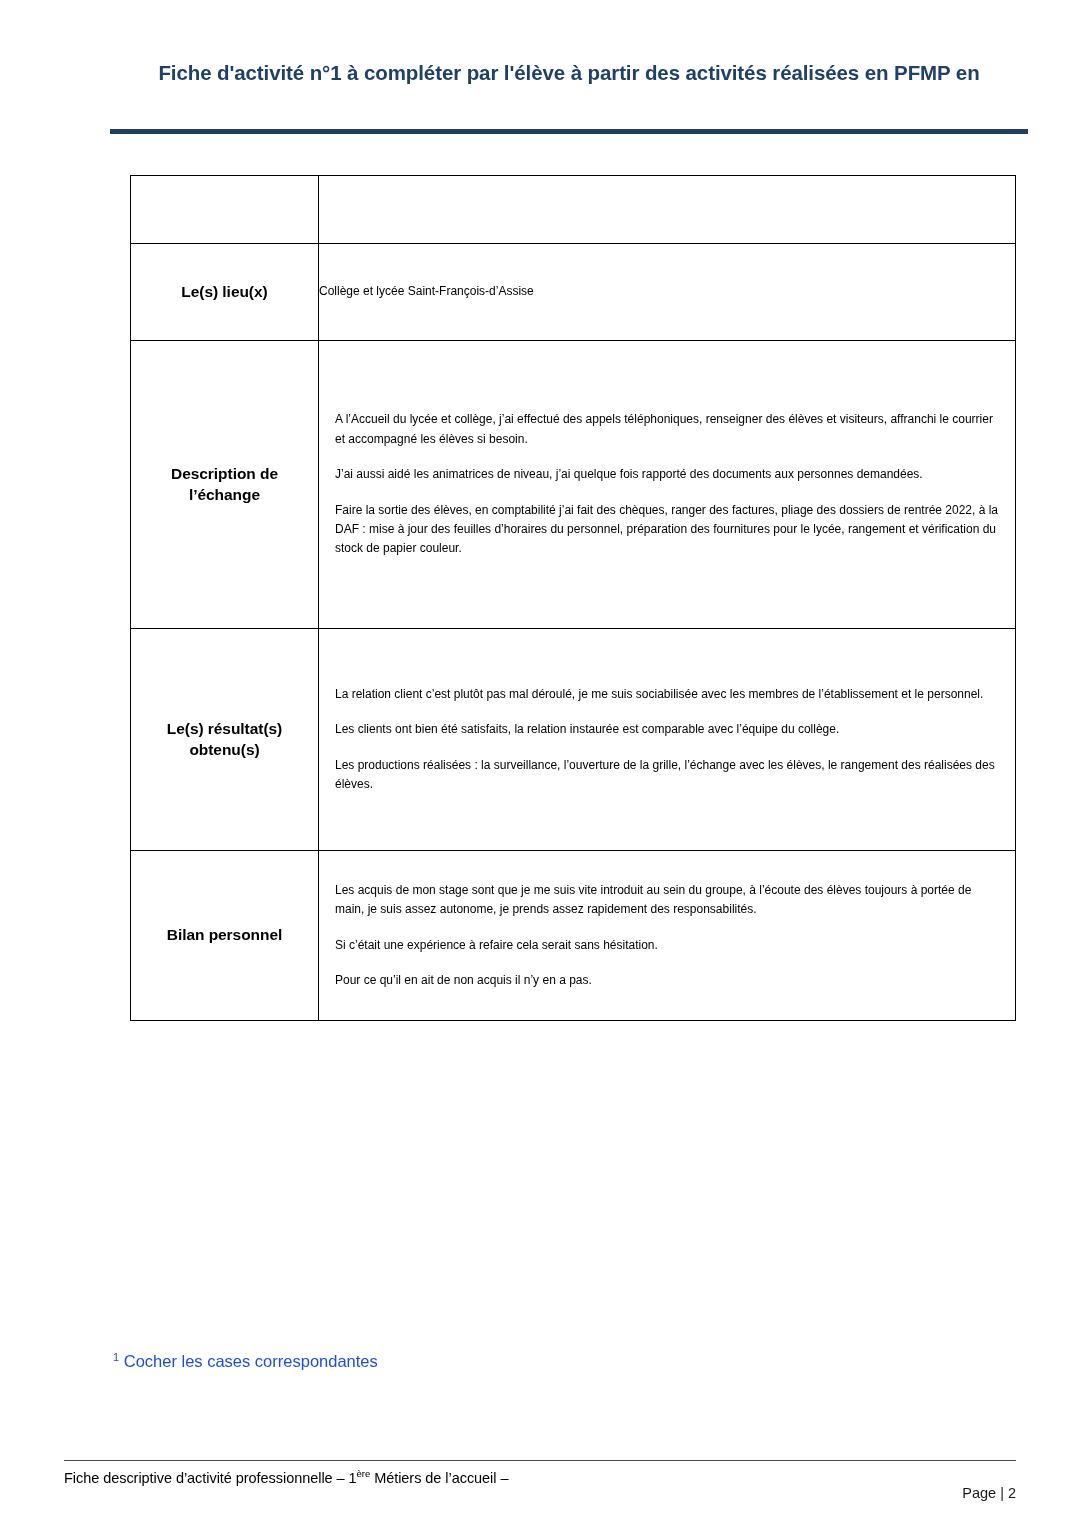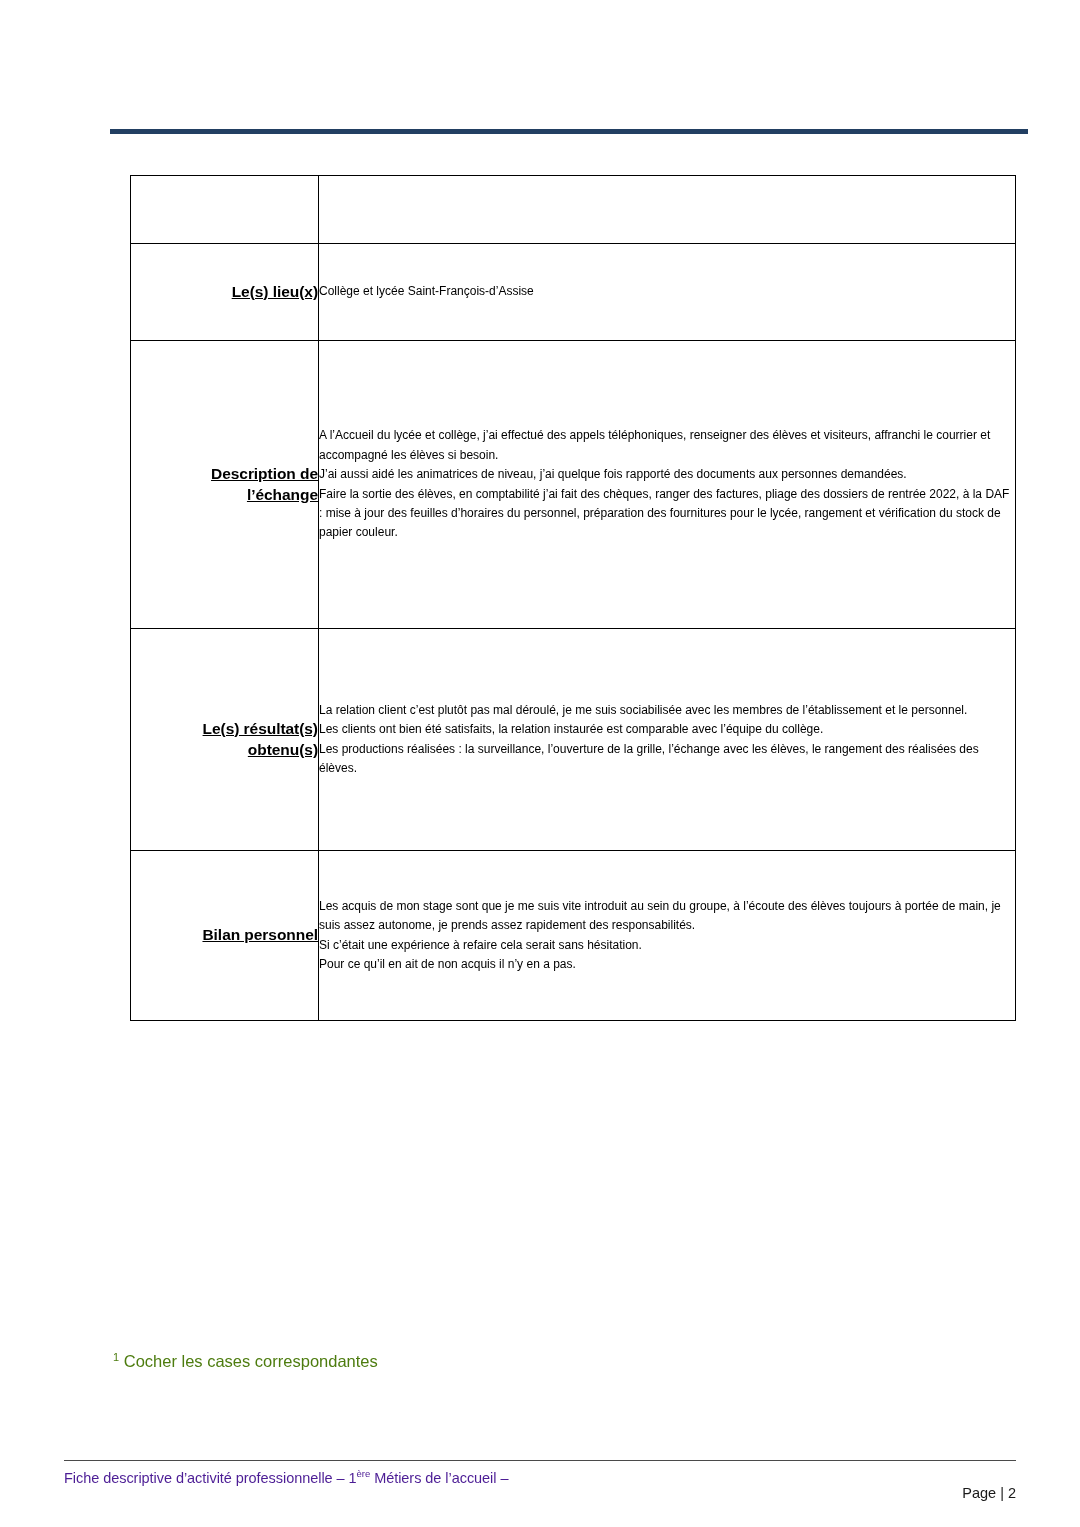--- a/index.html
+++ b/index.html
@@ -48,37 +48,36 @@
     border-collapse: collapse;
     table-layout: fixed;
   }
   .sheet-table td {
     border: 1.6px solid #000000;
     vertical-align: middle;
     padding: 0;
   }
   .col-label {
     width: 188px;
-    text-align: right;
+    text-align: center;
     font-weight: bold;
     font-size: 15.5px;
     line-height: 1.35;
     padding: 6px 8px;
     letter-spacing: -0.05px;
-    text-decoration: underline;
   }
   .col-value {
     width: 697px;
     font-size: 12px;
     line-height: 1.62;
     padding: 8px 0 8px 14px;
     vertical-align: middle;
   }
   .col-value p {
-    margin: 0;
+    margin: 16px;
   }
 
   
   .r-empty   td { height: 68px; }
   .r-lieux   td { height: 97px; }
   .r-acteurs td { height: 110px; }
   .r-desc    td { height: 288px; }
   .r-result  td { height: 222px; }
   .r-prop    td { height: 75px; }
   .r-bilan   td { height: 170px; }
@@ -91,21 +90,21 @@
   .r-empty .col-label,
   .r-empty .col-value { height: 68px; }
 
   
   .footnote {
     position: absolute;
     left: 113px;
     top: 1350px;
     font-size: 16.5px;
     line-height: 1.4;
-    color: #4d7c0f;
+    color: #1d4ed8;
   }
   .footnote sup {
     font-size: 11px;
     vertical-align: super;
     line-height: 0;
   }
 
   
   .footer-rule {
     position: absolute;
@@ -113,21 +112,21 @@
     top: 1460px;
     width: 952px;
     height: 1px;
     background: #4a4a4a;
   }
   .footer-left {
     position: absolute;
     left: 64px;
     top: 1470px;
     font-size: 14.5px;
-    color: #4c1d95;
+    color: #000000;
     letter-spacing: -0.05px;
   }
   .footer-left sup {
     font-size: 9.5px;
     vertical-align: super;
     line-height: 0;
   }
   .footer-right {
     position: absolute;
     left: 0;
@@ -136,20 +135,21 @@
     text-align: right;
     font-size: 14.5px;
     color: #1a1a1a;
     margin-top: 15px;
   }
 </style>
 </head>
 <body>
 
 <div class="doc-title">
+  <span>Fiche d'activité n°1 à compléter par l'élève à partir des activités réalisées en PFMP en</span>
   <br>
 </div>
 <div class="title-rule"></div>
 
 <table class="sheet-table">
   <tbody>
     <tr class="r-empty">
       <td class="col-label"></td>
       <td class="col-value"></td>
     </tr>

